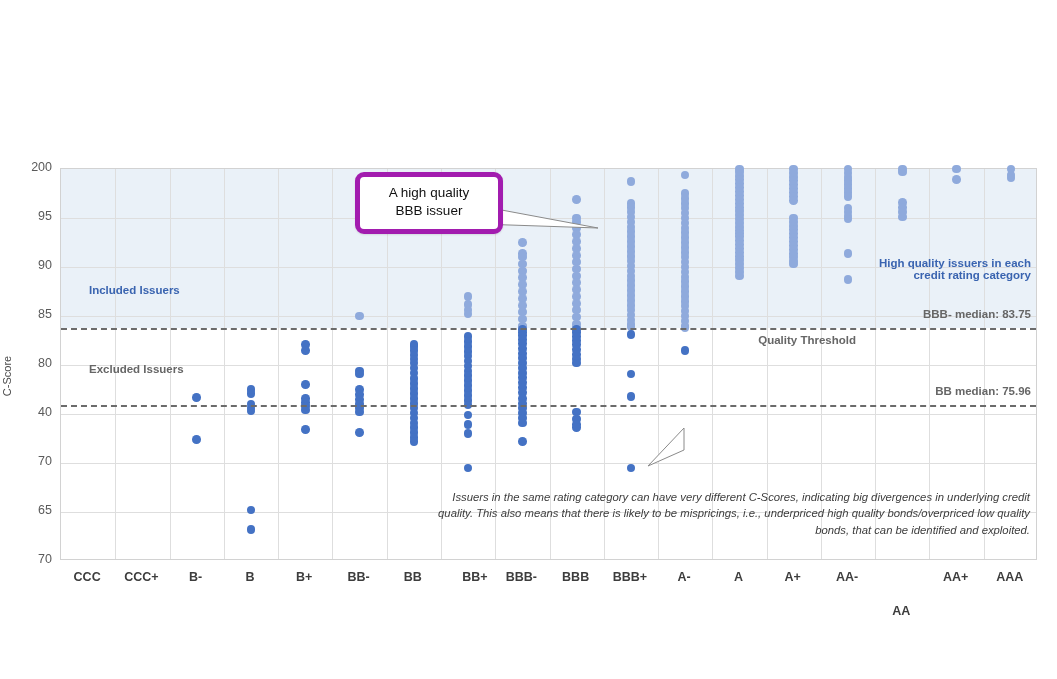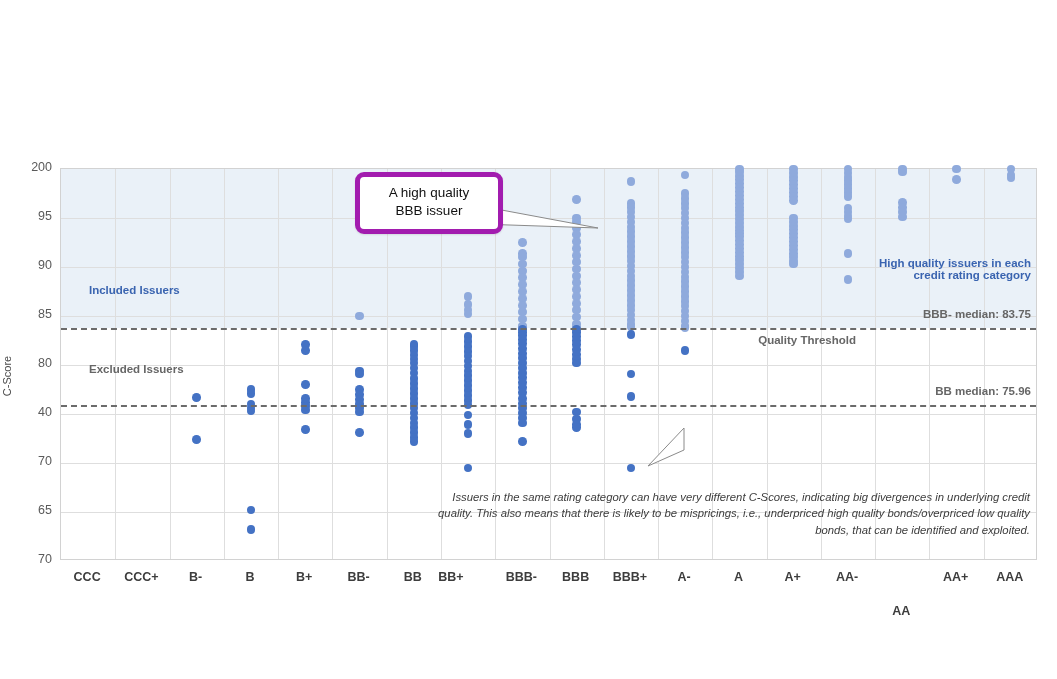--- a/index.html
+++ b/index.html
@@ -443,21 +443,21 @@
       <div class="ytick-lbl" style="left: 8px; top: 160px;">200</div>
     </div>
   <div id="xticks">
       <div class="xtick-lbl" style="left: 87.1389px; top: 570px;">CCC</div>
       <div class="xtick-lbl" style="left: 141.417px; top: 570px;">CCC+</div>
       <div class="xtick-lbl" style="left: 195.694px; top: 570px;">B-</div>
       <div class="xtick-lbl" style="left: 249.972px; top: 570px;">B</div>
       <div class="xtick-lbl" style="left: 304.25px; top: 570px;">B+</div>
       <div class="xtick-lbl" style="left: 358.528px; top: 570px;">BB-</div>
       <div class="xtick-lbl" style="left: 412.806px; top: 570px;">BB</div>
-      <div class="xtick-lbl" style="left: 451px; top: 570px;">BB+</div>
+      <div class="xtick-lbl" style="left: 475px; top: 570px;">BB+</div>
       <div class="xtick-lbl" style="left: 521.361px; top: 570px;">BBB-</div>
       <div class="xtick-lbl" style="left: 575.639px; top: 570px;">BBB</div>
       <div class="xtick-lbl" style="left: 629.917px; top: 570px;">BBB+</div>
       <div class="xtick-lbl" style="left: 684.194px; top: 570px;">A-</div>
       <div class="xtick-lbl" style="left: 738.472px; top: 570px;">A</div>
       <div class="xtick-lbl" style="left: 792.75px; top: 570px;">A+</div>
       <div class="xtick-lbl" style="left: 847.028px; top: 570px;">AA-</div>
       <div class="xtick-lbl" style="left: 901.306px; top: 604px;">AA</div>
       <div class="xtick-lbl" style="left: 955.583px; top: 570px;">AA+</div>
       <div class="xtick-lbl" style="left: 1009.86px; top: 570px;">AAA</div>

